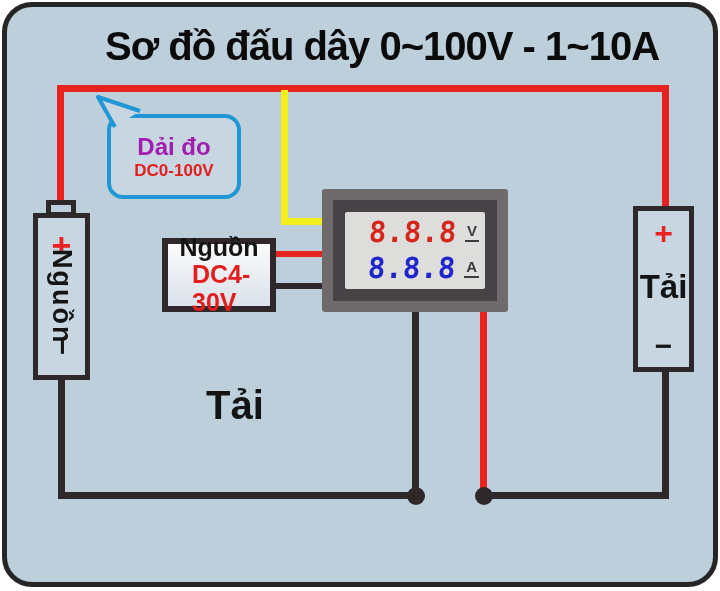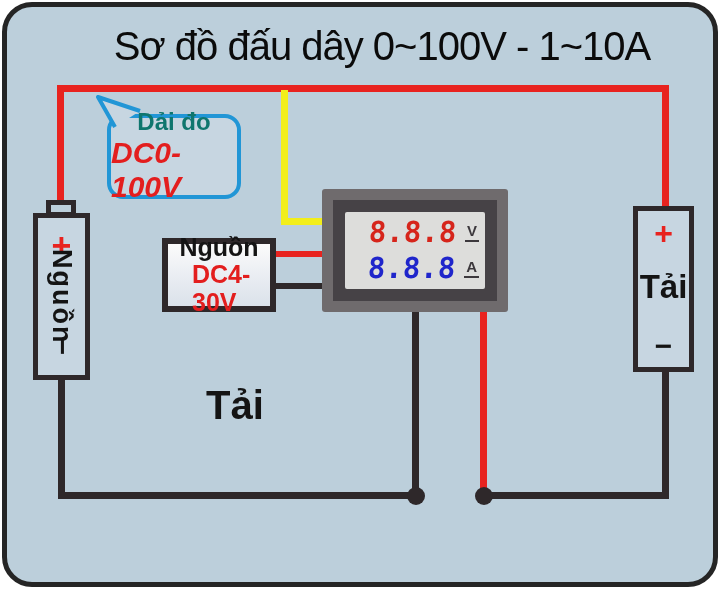--- a/index.html
+++ b/index.html
@@ -2,37 +2,37 @@
 <html style="--background: #bccfdb; --wire-red: #e8231f; --wire-yellow: #f2ee1a; --wire-black: #2e282a; --callout-blue: #2196d6; --text-red: #e31e1e; --display-red: #d6251b; --display-blue: #1f25cb; --meter-gray: #6f6b6d; --meter-dark: #464246; --display-bg: #dddddb;"><head>
 <meta charset="utf-8">
 <style>
   html,body{margin:0;padding:0;background:#ffffff;}
   .canvas{position:relative;width:720px;height:591px;background:#ffffff;overflow:hidden;
           font-family:"Liberation Sans",sans-serif;}
   .board{position:absolute;left:2px;top:2px;right:2px;bottom:4px;
          border:5px solid #252525;border-radius:30px;
          background:var(--background,#bccfdb);}
   .page-title{position:absolute;left:0;right:0;top:24px;text-align:center;
-         font-size:40px;font-weight:normal;color:#0b0b0b;letter-spacing:-1px;margin-left:44px;}
+         font-size:40px;font-weight:bold;color:#0b0b0b;letter-spacing:-1px;margin-left:44px;}
 
   
   .wire{position:absolute;}
   .w-red{background:var(--wire-red,#e8231f);}
   .w-yellow{background:var(--wire-yellow,#f2ee1a);}
   .w-black{background:var(--wire-black,#2e282a);}
   .dot{position:absolute;width:18px;height:18px;border-radius:50%;
        background:var(--wire-black,#2e282a);}
 
   
   .bubble{position:absolute;left:107px;top:114px;width:126px;height:77px;
           border:4px solid var(--callout-blue,#2196d6);border-radius:16px;
           background:#c7d6e1;display:flex;flex-direction:column;
           align-items:center;justify-content:center;line-height:1.15;}
-  .bubble .l1{font-size:24px;font-weight:bold;color:#0f766e;}
-  .bubble .l2{font-size:30px;font-weight:bold;color:var(--text-red,#e31e1e);font-style:italic;}
+  .bubble .l1{font-size:24px;font-weight:bold;color:#a21caf;}
+  .bubble .l2{font-size:17px;font-weight:bold;color:var(--text-red,#e31e1e);}
   .bubble-tail{position:absolute;left:96px;top:95px;width:46px;height:34px;}
 
   
   .battery-cap{position:absolute;left:46px;top:200px;width:30px;height:17px;
           border:5px solid var(--wire-black,#2e282a);background:var(--background,#bccfdb);box-sizing:border-box;}
   .battery{position:absolute;left:33px;top:213px;width:57px;height:167px;
           border:5px solid var(--wire-black,#2e282a);background:#c7d6e1;box-sizing:border-box;}
   .battery .plus{position:absolute;top:10px;left:0;width:100%;text-align:center;
           font-size:34px;font-weight:bold;color:var(--wire-red,#e8231f);line-height:1;}
   .battery .vlabel{position:absolute;inset:0;display:flex;align-items:center;justify-content:center;

